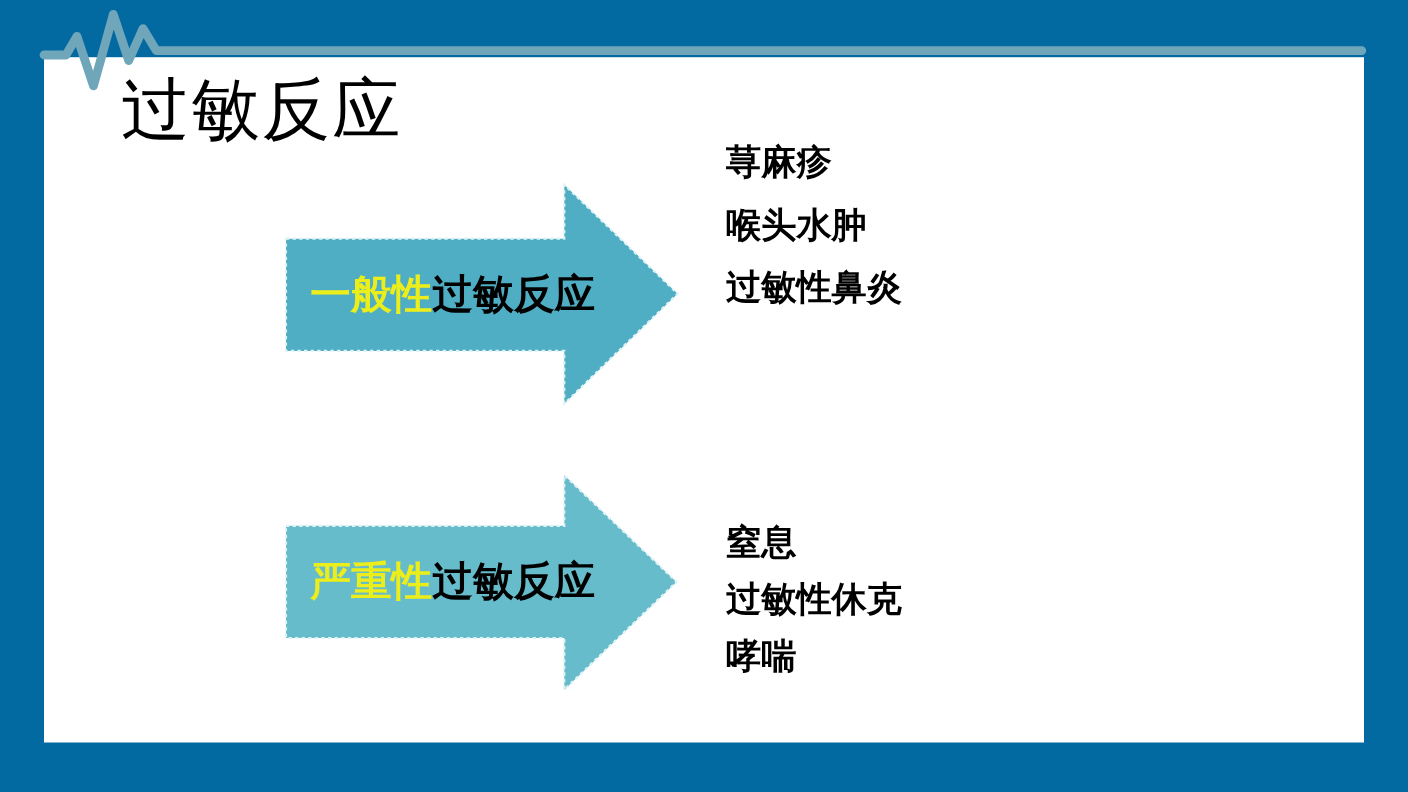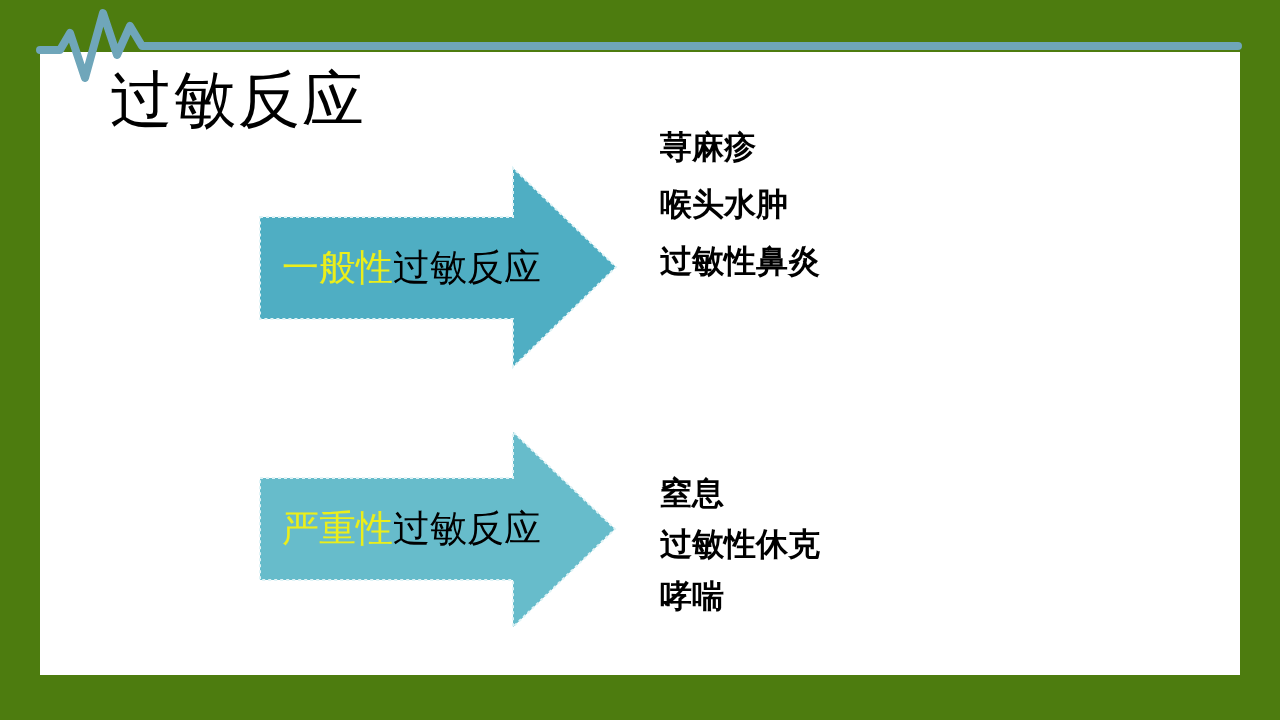--- a/index.html
+++ b/index.html
@@ -4,21 +4,21 @@
 <style>
   html, body {
     margin: 0;
     padding: 0;
     font-family: "Liberation Sans", "DejaVu Sans", sans-serif;
   }
   .slide {
     position: relative;
     width: 1280px;
     height: 720px;
-    background: #4d7c0f;
+    background: #0369a1;
     overflow: hidden;
   }
   .paper {
     position: absolute;
     left: 40px;
     top: 52px;
     width: 1200px;
     height: 623px;
     background: #ffffff;
   }
@@ -46,21 +46,21 @@
     font-size: 62px;
     font-weight: 400;
     color: #000000;
     letter-spacing: 2px;
     white-space: nowrap;
   }
   .arrow-label {
     position: absolute;
     left: 282px;
     font-size: 37px;
-    font-weight: 400;
+    font-weight: 700;
     line-height: 42px;
     white-space: nowrap;
     color: #000000;
   }
   .arrow-label .hl {
     color: #EBEE1B;
   }
   .arrow-label-1 { top: 247px; }
   .arrow-label-2 { top: 508px; }
   .symptom-list {

